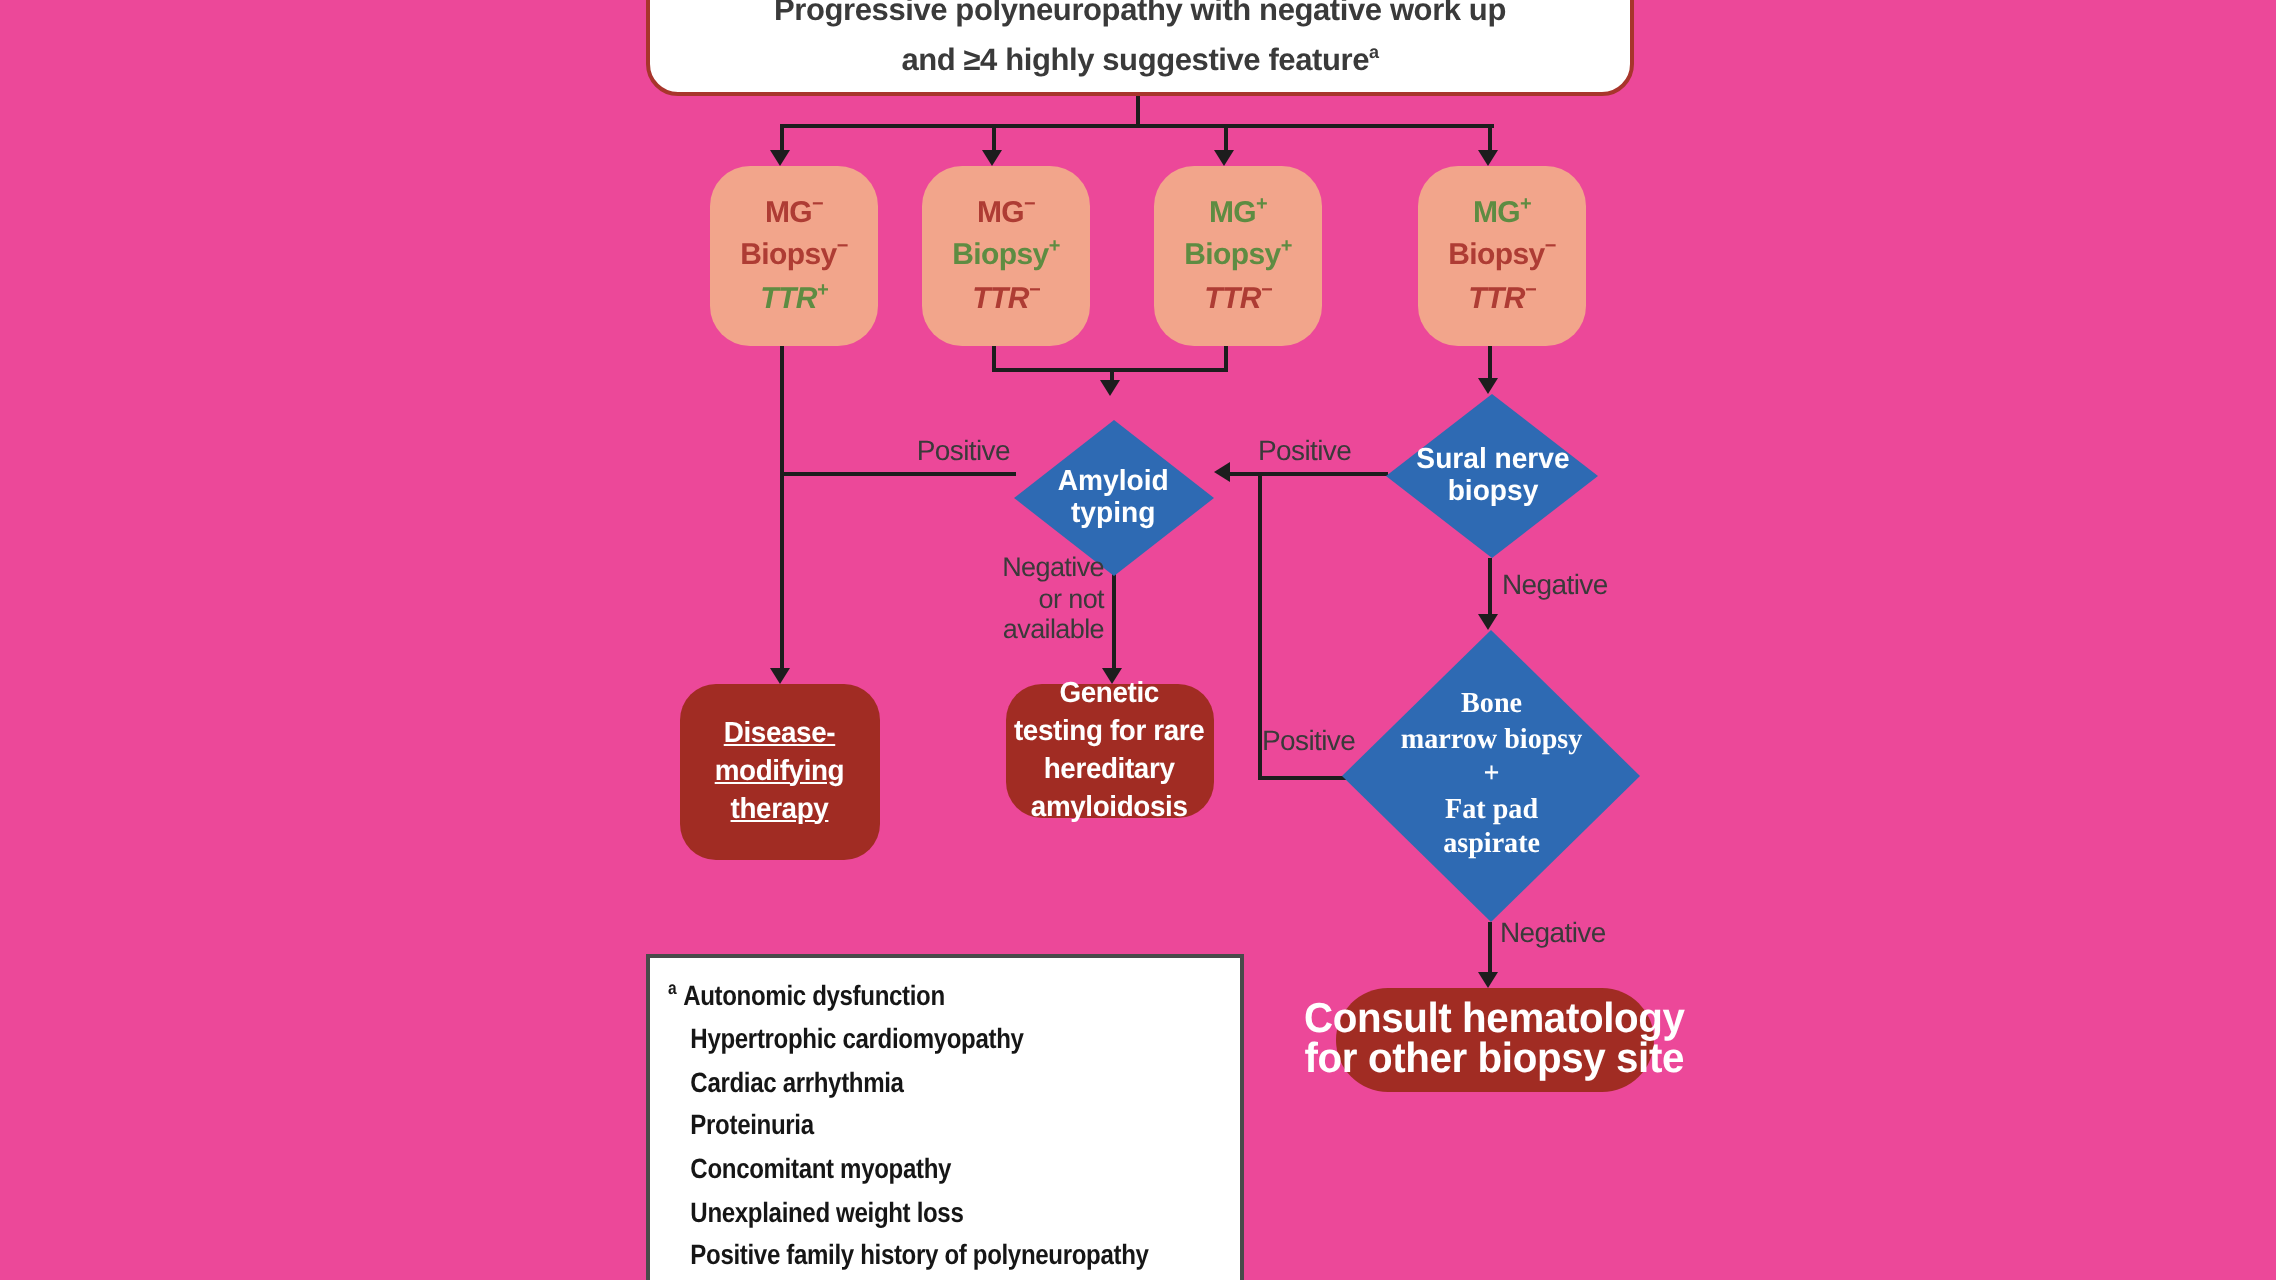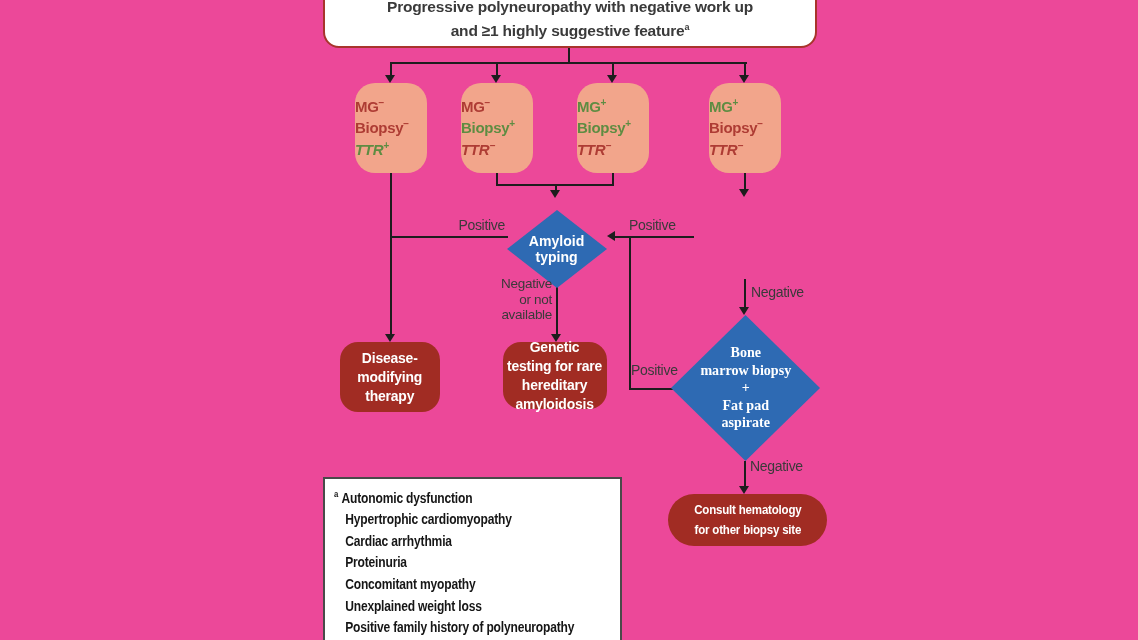--- a/index.html
+++ b/index.html
@@ -16,43 +16,43 @@
 
   
   .topbox{position:absolute;left:323px;top:-20px;width:494px;height:68px;box-sizing:border-box;
           background:#fff;border:2.5px solid var(--outline_red);border-radius:16px;
           display:flex;flex-direction:column;justify-content:flex-end;align-items:center;
           padding-bottom:5px;font-weight:700;font-size:15.5px;line-height:21px;color:#3a3a3a;
           letter-spacing:-0.2px;text-align:center;}
   .topbox sup{font-size:9px;}
 
   
-  .card{position:absolute;top:83px;width:72px;height:90px;background:var(--salmon);
+  .card{position:absolute;top:83px;width:84px;height:90px;background:var(--salmon);
         border-radius:20px;display:flex;flex-direction:column;justify-content:center;
-        align-items:flex-start;text-align:center;font-weight:700;font-size:15px;line-height:21.5px;
+        align-items:center;text-align:center;font-weight:700;font-size:15px;line-height:21.5px;
         letter-spacing:-0.3px;}
   .card sup{font-size:10px;line-height:0;}
   .neg{color:var(--card_red);} .pos{color:var(--card_green);} .it{font-style:italic;}
 
   
   .dia{position:absolute;}
   .dia-bg{position:absolute;inset:0;background:var(--blue);
           clip-path:polygon(50% 0,100% 50%,50% 100%,0 50%);}
   .dia-tx{position:absolute;inset:0;display:flex;align-items:center;justify-content:center;
           color:#fff;font-weight:700;text-align:center;}
   .dia-tx span{white-space:pre;display:block;transform:scaleX(0.97);}
   .dia-sm .dia-tx{font-size:14.5px;line-height:16.5px;}
   .dia-lg .dia-tx{font-size:14.5px;line-height:17.5px;}
 
   
   .outcome{position:absolute;background:var(--dark_red);color:#fff;border-radius:18px;
            display:flex;align-items:center;justify-content:center;text-align:center;
            font-weight:700;font-size:14.5px;line-height:19px;letter-spacing:-0.2px;}
   .outcome span{white-space:pre;display:block;transform:scaleX(0.96);}
-  .pill{border-radius:26px;font-size:12px;line-height:20px;}
+  .pill{border-radius:26px;font-size:21px;line-height:20px;}
 
   
   .lbl{position:absolute;font-weight:400;font-size:14px;color:var(--label);
        letter-spacing:-0.3px;white-space:pre;}
   .lbl-r{text-align:right;}
   .negna{font-size:13.5px;line-height:15.5px;}
 
   
   .footnote{position:absolute;left:323px;top:477px;width:299px;height:190px;box-sizing:border-box;
             border:2px solid var(--fn_border);background:#fff;padding:5px 4px 0 9px;color:#161616;}
@@ -63,21 +63,21 @@
   .fn-first sup{font-size:9px;margin-right:4px;}
   .fn-cont{padding-left:24px;}
 </style>
 </head>
 <body>
 
 <div class="canvas">
 
   <div class="topbox">
     <div><span>Progressive polyneuropathy with negative work up</span></div>
-    <div><span>and ≥1 highly suggestive feature</span><sup>a</sup></div>
+    <div><span>and ≥4 highly suggestive feature</span><sup>a</sup></div>
   </div>
 
   <div class="v" style="left:568px;top:48px;height:16px;"></div>
   <div class="h" style="left:390px;top:62px;width:357px;"></div>
   <div class="v" style="left:390px;top:62px;height:14px;"></div>
   <div class="arr-d" style="left:385px;top:75px;"></div>
   <div class="v" style="left:496px;top:62px;height:14px;"></div>
   <div class="arr-d" style="left:491px;top:75px;"></div>
   <div class="v" style="left:612px;top:62px;height:14px;"></div>
   <div class="arr-d" style="left:607px;top:75px;"></div>
@@ -133,32 +133,39 @@
   <div class="v" style="left:744px;top:461px;height:26px;"></div>
   <div class="arr-d" style="left:739px;top:486px;"></div>
 
   <div class="dia dia-sm" style="left:507px;top:210px;width:100px;height:78px;">
     <div class="dia-bg"></div>
     <div class="dia-tx">
         <span>Amyloid
 typing</span>
       </div>
   </div>
+  <div class="dia dia-sm" style="left:693px;top:197px;width:106px;height:82px;">
+    <div class="dia-bg"></div>
+    <div class="dia-tx">
+        <span>Sural nerve
+biopsy</span>
+      </div>
+  </div>
   <div class="dia dia-lg" style="left:671px;top:315px;width:149px;height:146px;font-family:Liberation Serif, serif;">
     <div class="dia-bg"></div>
     <div class="dia-tx">
         <span>Bone
 marrow biopsy
 +
 Fat pad
 aspirate</span>
       </div>
   </div>
 
-  <div class="outcome" style="left:340px;top:342px;width:100px;height:70px;">
+  <div class="outcome" style="left:340px;top:342px;width:100px;height:88px;text-decoration:underline;">
     <span>Disease-
 modifying
 therapy</span>
   </div>
   <div class="outcome" style="left:503px;top:342px;width:104px;height:67px;">
     <span>Genetic
 testing for rare
 hereditary
 amyloidosis</span>
   </div>

